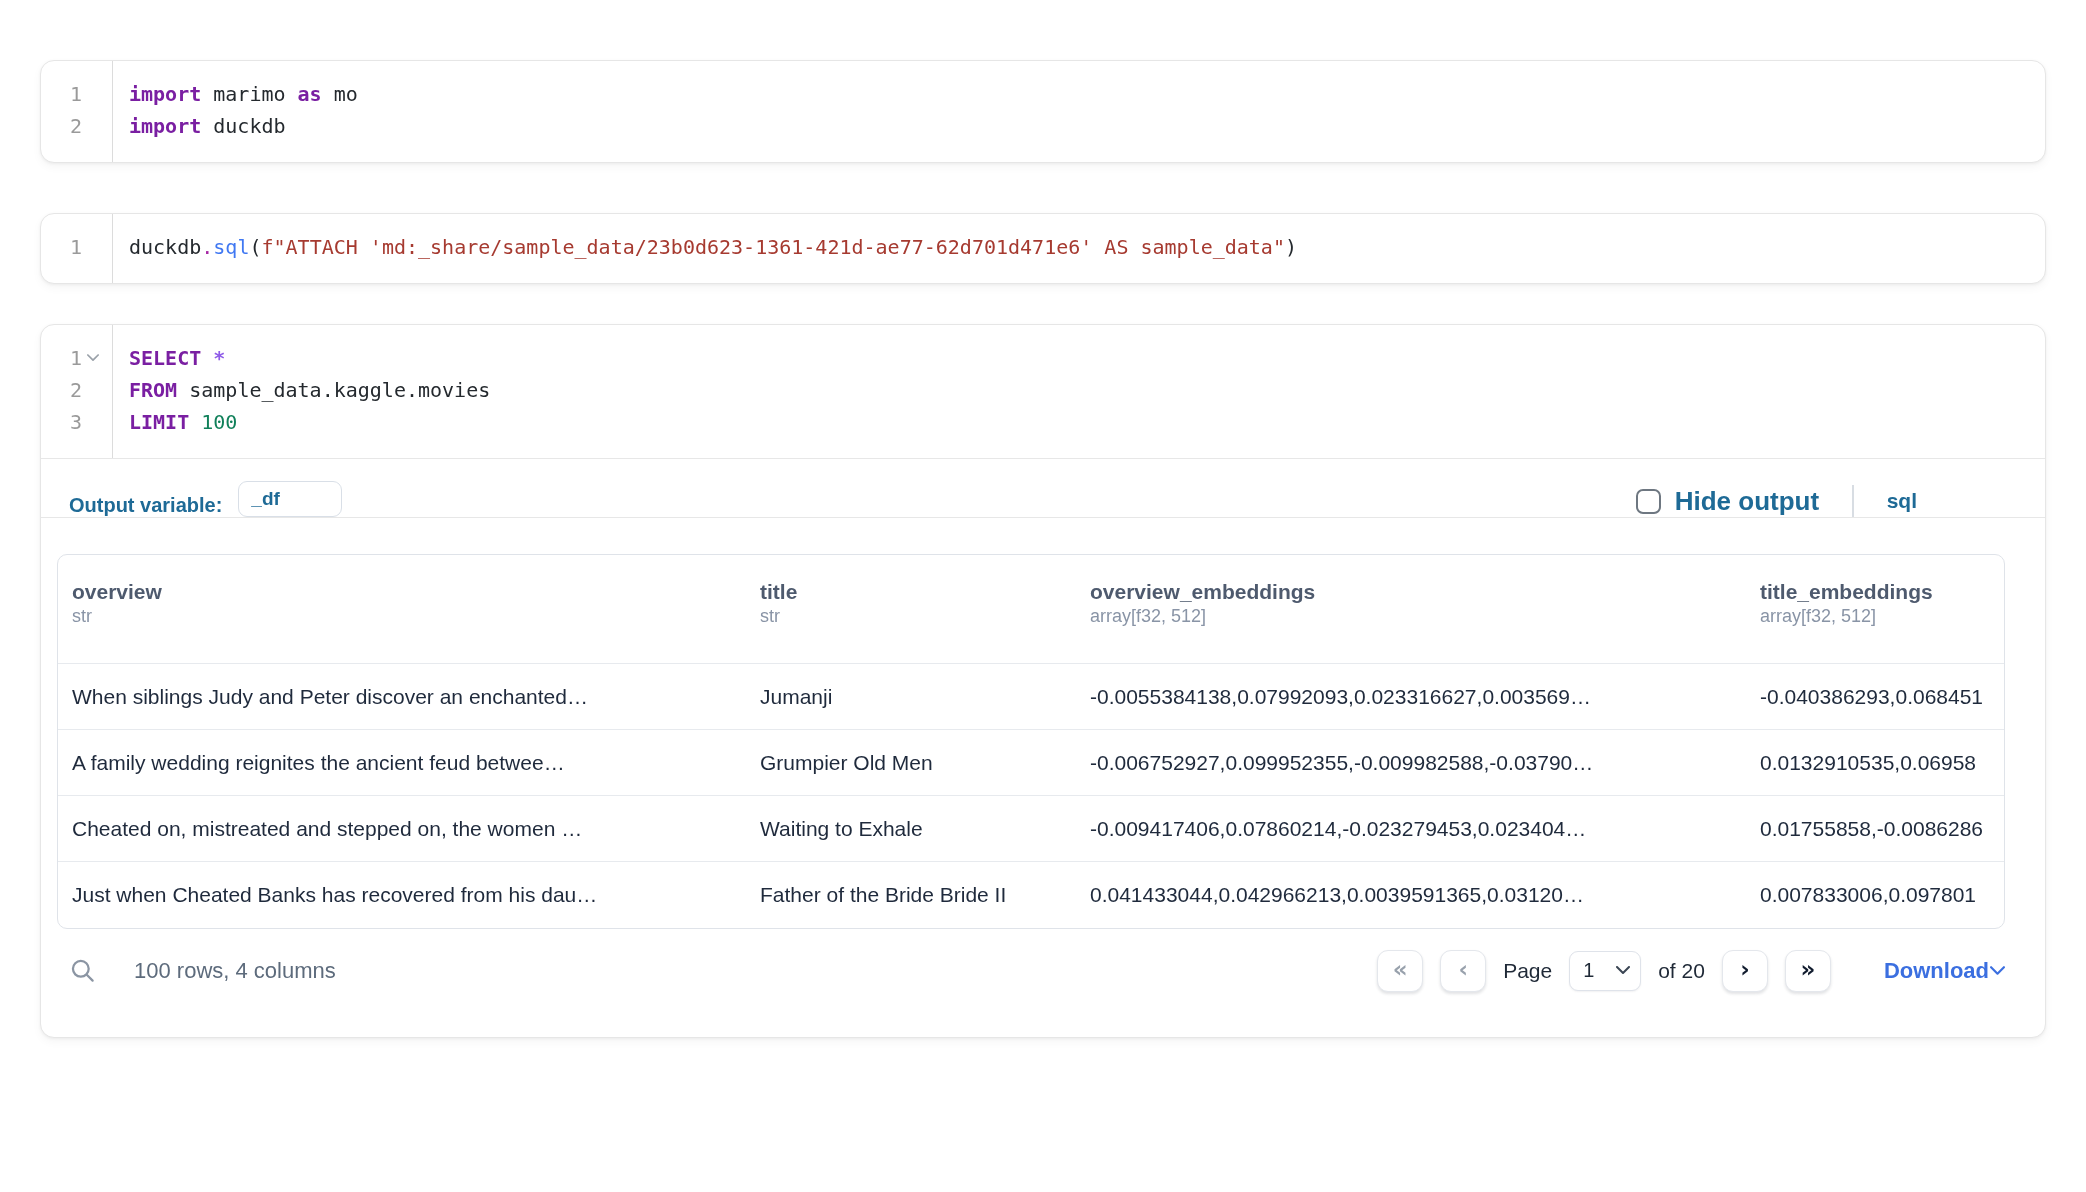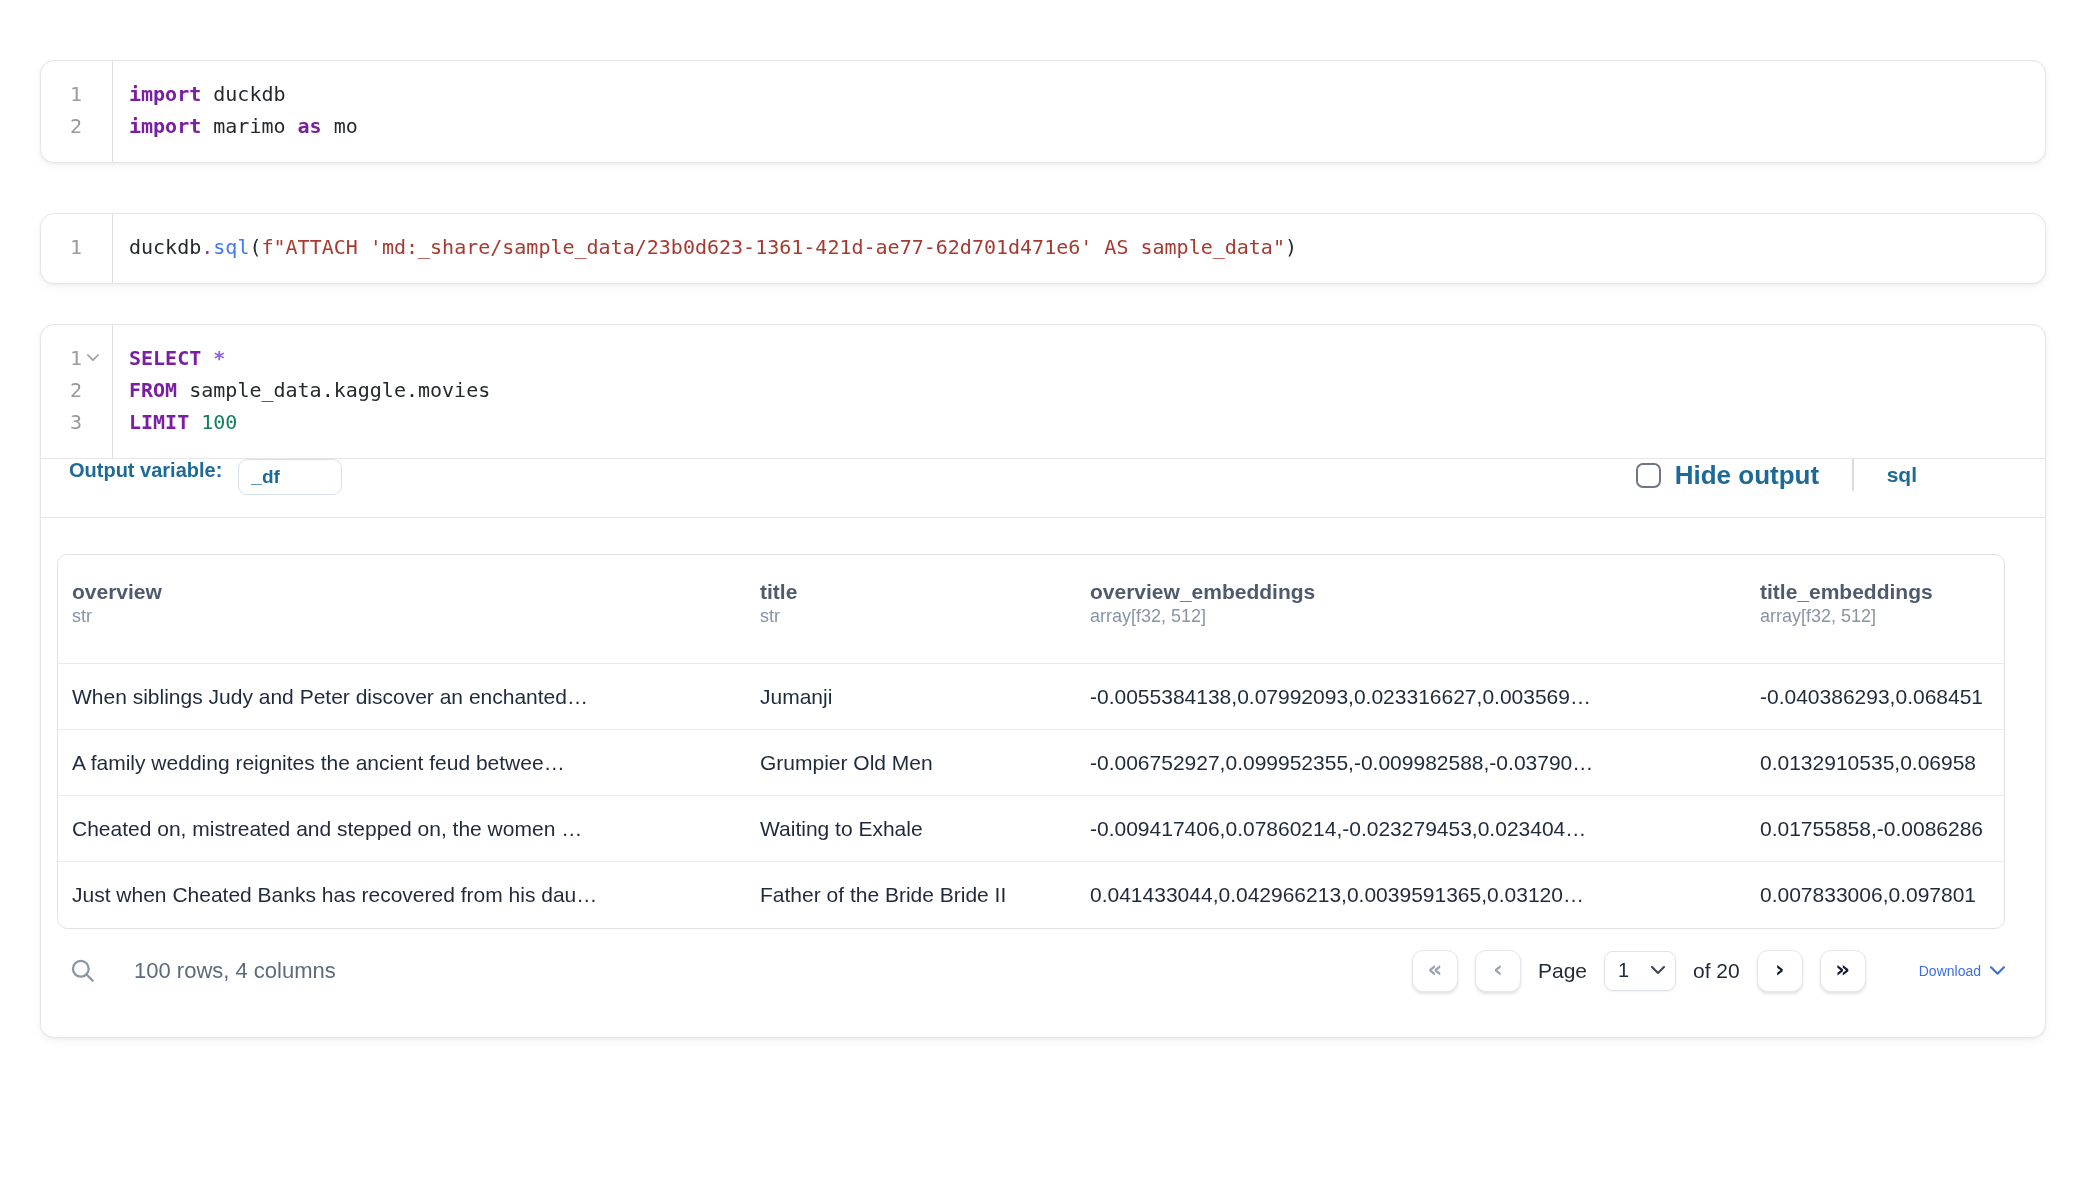--- a/index.html
+++ b/index.html
@@ -29,21 +29,21 @@
   .code-line{height:32px;}
   .tk-kw{color:var(--keyword);font-weight:bold}
   .tk-pl{color:var(--plain)}
   .tk-str{color:var(--string)}
   .tk-fn{color:var(--function)}
   .tk-num{color:var(--number)}
   .tk-op{color:var(--operator);font-weight:bold}
   .tk-dot{color:var(--punct)}
 
   
-  .outvar-row{display:flex;align-items:flex-start;height:60px;padding:0 28px;
+  .outvar-row{display:flex;align-items:flex-end;height:60px;padding:0 28px;
     border-top:1px solid #e7e7e7;border-bottom:1px solid #e7e7e7;}
   .outvar-label{color:var(--ui-blue);font-weight:bold;font-size:20px;}
   .outvar-input{width:104px;height:36px;margin-left:16px;border:1px solid #d9dfe7;
     border-radius:9px;padding:0 12px;color:var(--ui-blue);font-weight:bold;font-size:19px;
     font-family:"Liberation Sans",sans-serif;outline:none;}
   .outvar-spacer{flex:1}
   .outvar-right{display:flex;align-items:center;margin-right:100px;}
   .hide-cb{appearance:none;-webkit-appearance:none;width:25px;height:25px;border:2.5px solid #6e7781;
     border-radius:7px;background:#fff;cursor:pointer;}
   .hide-label{color:var(--ui-blue);font-weight:bold;font-size:26px;margin-left:14px;}
@@ -71,41 +71,41 @@
   .pg-btn{width:46px;height:42px;border:1px solid #e4e7ec;border-radius:11px;background:#fff;
     box-shadow:0 2px 3px rgba(16,24,40,.12);display:flex;align-items:center;justify-content:center;
     font-size:23px;font-weight:bold;cursor:pointer;font-family:"DejaVu Sans",sans-serif;padding-bottom:3px;}
   .pg-disabled{color:#98a1ac}
   .pg-enabled{color:#111c2e}
   .page-label,.of-label{color:#1f2937;font-size:21px;}
   .page-select{display:flex;align-items:center;justify-content:space-between;width:72px;height:40px;
     border:1px solid #dfe3ea;border-radius:9px;background:#fff;padding:0 10px 0 13px;
     font-size:20px;color:#1f2937;cursor:pointer;box-shadow:0 1px 2px rgba(16,24,40,.06);}
   .page-select .chev{color:#3b4654;display:inline-flex;}
-  .download{display:flex;align-items:center;gap:9px;color:var(--link-blue);
-    font-size:14px;margin-left:36px;cursor:pointer;}
+  .download{display:flex;align-items:center;gap:1px;color:var(--link-blue);
+    font-size:22px;margin-left:36px;cursor:pointer;font-weight:bold;}
 </style>
 </head>
 <body>
 
 <div class="page">
 
   <section class="cell cell-1">
     <div class="code-area">
       <div class="gutter-col">
           <div class="gutter-line">
             <span>1</span>
             <span class="fold"></span>
           </div>
           <div class="gutter-line">
             <span>2</span>
             <span class="fold"></span>
           </div>
         </div>
-      <div class="code-col"><div class="code-line"><span class="tk-kw">import</span><span class="tk-pl"> duckdb</span></div><div class="code-line"><span class="tk-kw">import</span><span class="tk-pl"> marimo </span><span class="tk-kw">as</span><span class="tk-pl"> mo</span></div></div>
+      <div class="code-col"><div class="code-line"><span class="tk-kw">import</span><span class="tk-pl"> marimo </span><span class="tk-kw">as</span><span class="tk-pl"> mo</span></div><div class="code-line"><span class="tk-kw">import</span><span class="tk-pl"> duckdb</span></div></div>
     </div>
   </section>
 
   <section class="cell cell-2">
     <div class="code-area">
       <div class="gutter-col">
           <div class="gutter-line">
             <span>1</span>
             <span class="fold"></span>
           </div>

